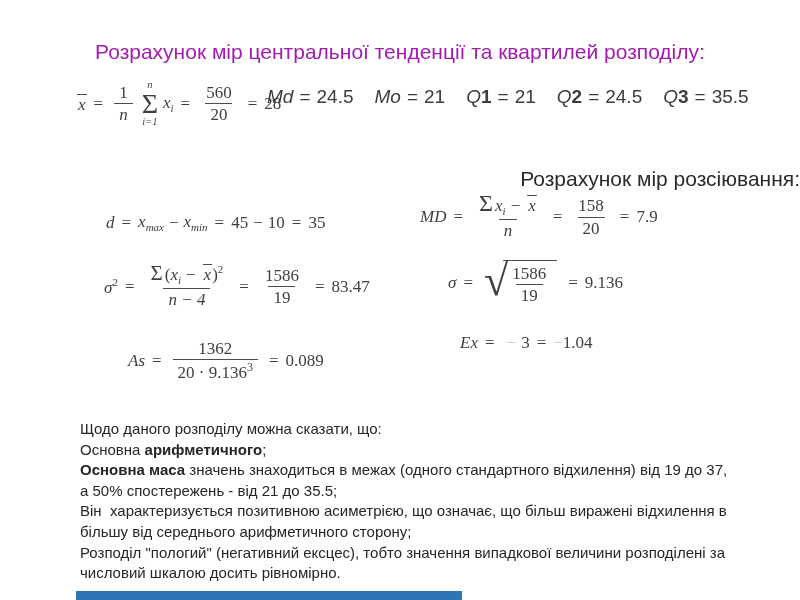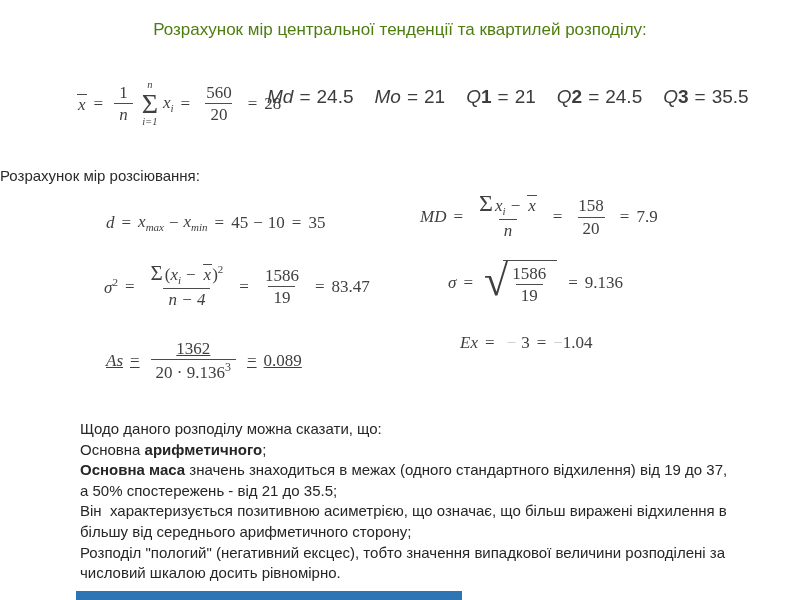--- a/index.html
+++ b/index.html
@@ -1,21 +1,21 @@
 <!DOCTYPE html>
 <html><head>
 <meta charset="utf-8">
 <style>
   html,body{margin:0;padding:0;background:#fff;}
   .slide{position:relative;width:800px;height:600px;background:#ffffff;overflow:hidden;
          font-family:"Liberation Sans",sans-serif;color:#262626;}
-  .title{position:absolute;top:20px;left:0;width:100%;text-align:center;
-         font-size:17px;color:#4d7c0f;}
-  .sub{position:absolute;top:167px;left:0;width:100%;text-align:left;
-       font-size:15px;color:#2a2a2a;}
+  .title{position:absolute;top:40px;left:0;width:100%;text-align:center;
+         font-size:21px;color:#a21caf;}
+  .sub{position:absolute;top:167px;left:0;width:100%;text-align:right;
+       font-size:21px;color:#2a2a2a;}
 
   
   .f{position:absolute;display:flex;align-items:center;white-space:nowrap;
      font-family:"Liberation Serif",serif;color:#3f3f3f;font-size:17px;}
   .it{font-style:italic;}
   .eq{margin:0 7px;}
   .eqs{margin:0 5px;}
   .tok{display:inline-block;}
   sub{font-size:11px;font-style:italic;}
   sup{font-size:11px;}
@@ -170,21 +170,21 @@
         <span class="frac" style="margin:0;">
           <span class="num">1586</span>
           <span class="den">19</span>
         </span>
       </span>
     </span>
     <span class="eq">=</span>
     <span>9.136</span>
   </div>
 
-  <div class="f" style="left:106px;top:338px;text-decoration:underline;">
+  <div class="f" style="left:128px;top:338px;">
     <span class="it">As</span>
     <span class="eq">=</span>
     <span class="frac">
       <span class="num">1362</span>
       <span class="den"><span class="tok"><span>20 · 9.136</span><sup class="dsup">3</sup></span></span>
     </span>
     <span class="eq">=</span>
     <span>0.089</span>
   </div>
 

